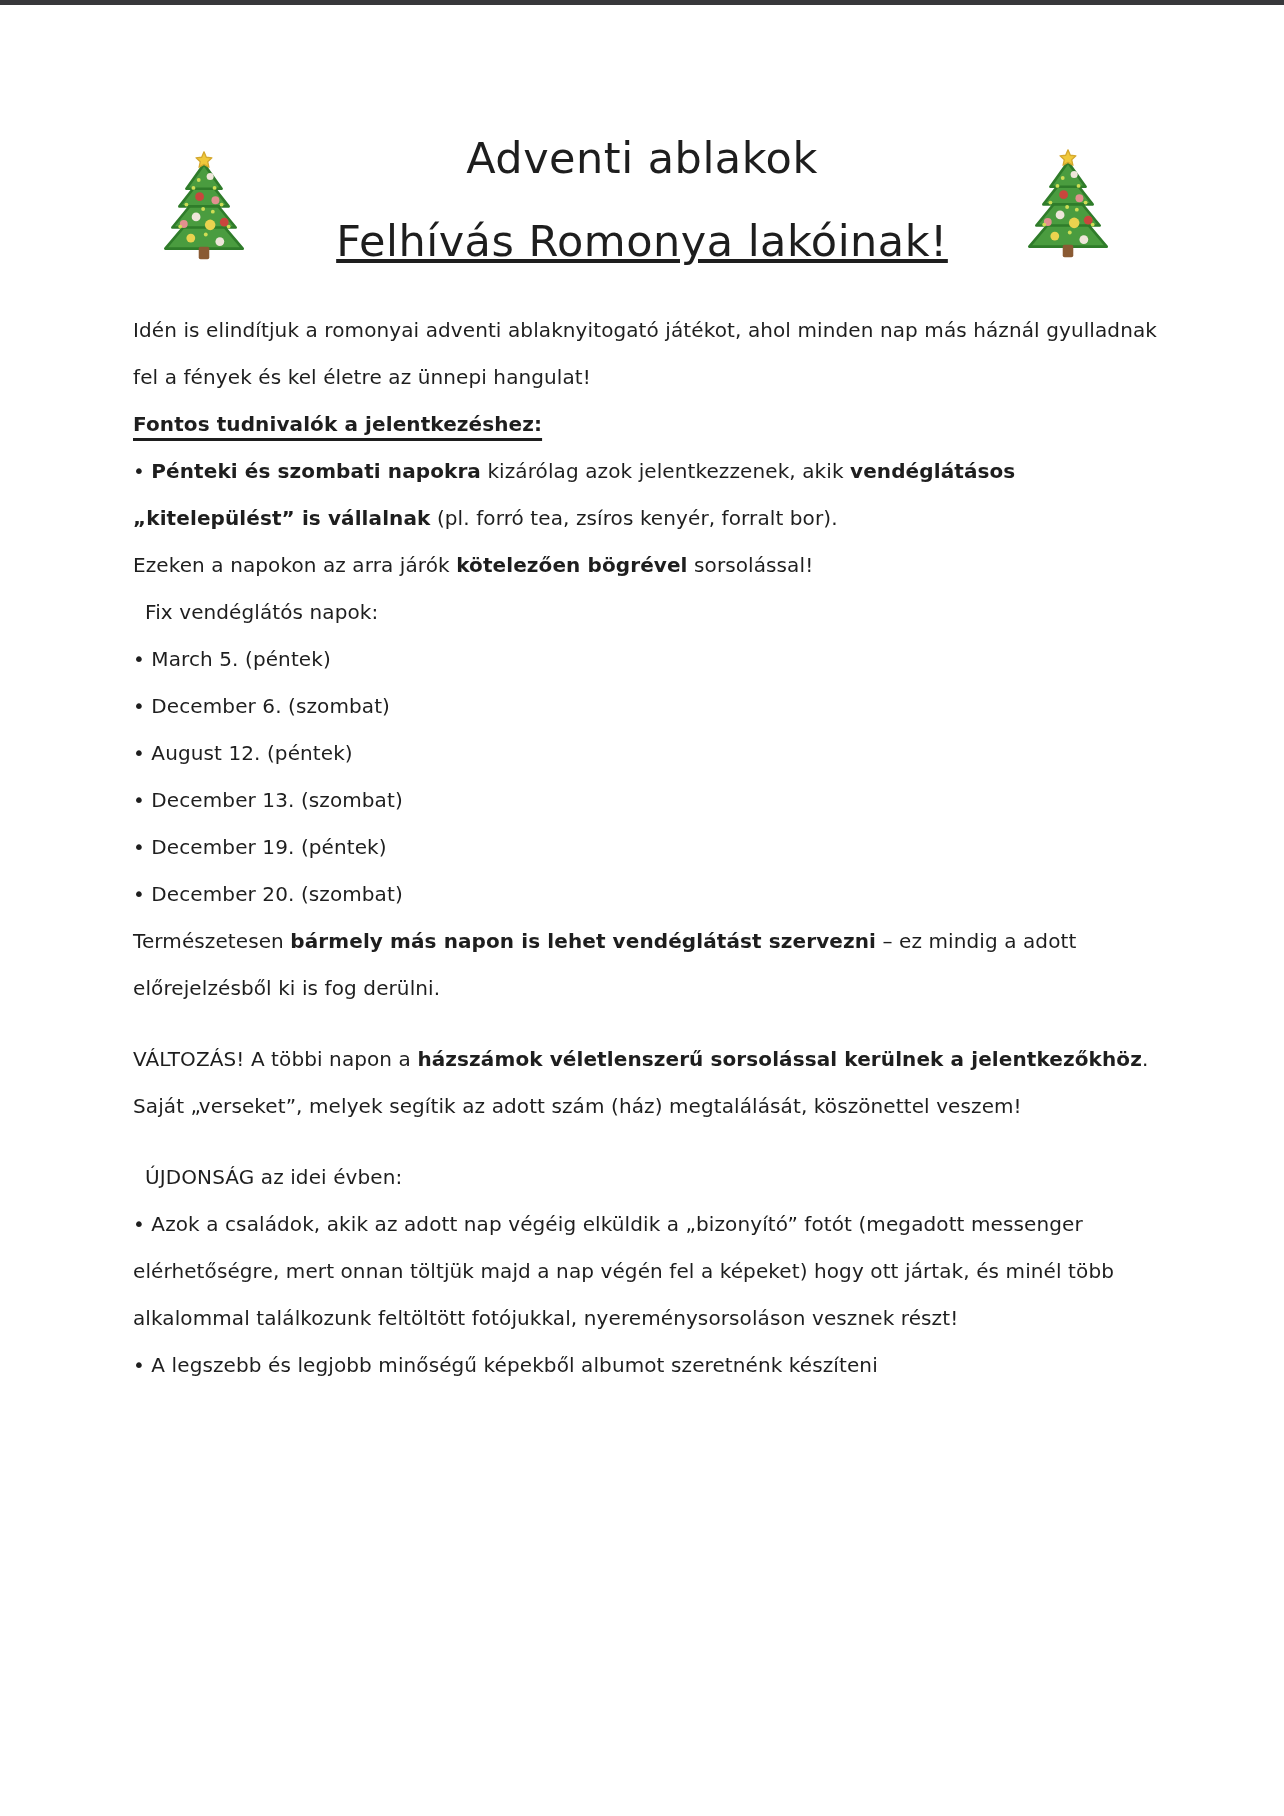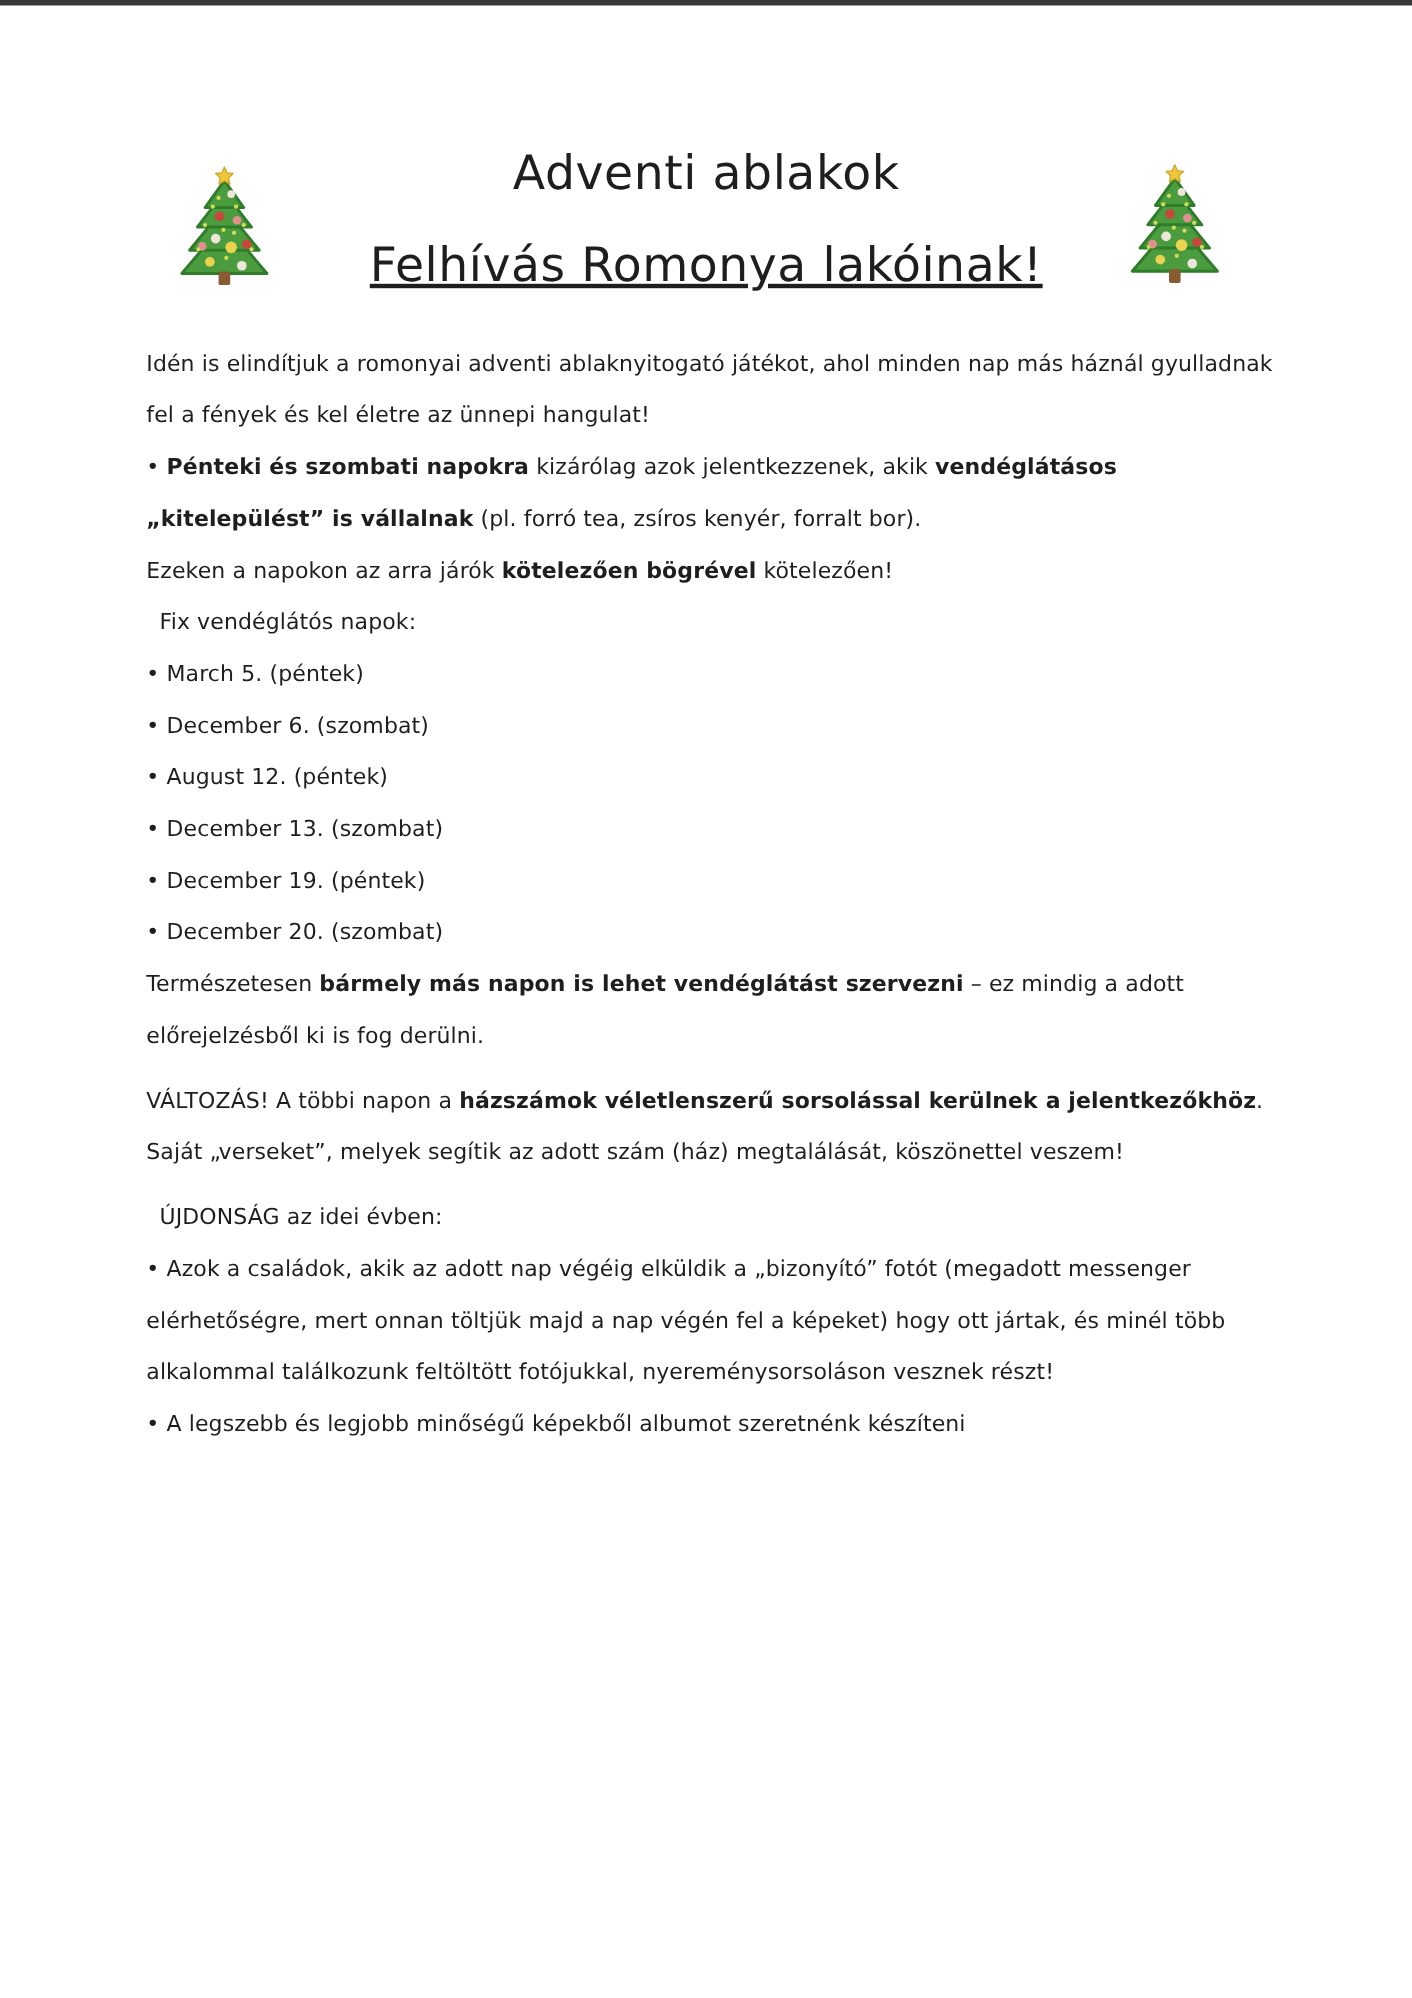--- a/index.html
+++ b/index.html
@@ -41,21 +41,21 @@
   .title    { font-size: 43px; line-height: 52px; }
   .subtitle { font-size: 43px; line-height: 52px; margin-top: 31px; text-decoration: underline; }
   .content {
     margin: 40px 110px 0 133px;
     width: 1040px;
     font-size: 20px;
     line-height: 47px;
     letter-spacing: 0.1px;
   }
   .para { margin: 0; }
-  .para.gap { margin-top: 12px; }
+  .para.gap { margin-top: 24px; }
   .para.indent { padding-left: 12px; }
   .bold { font-weight: 700; }
   .underline {
     text-decoration: underline;
     text-decoration-thickness: 2.5px;
     text-underline-offset: 7px;
   }
   .defs-hidden { position: absolute; width: 0; height: 0; overflow: hidden; }
 </style>
 </head>
@@ -105,22 +105,23 @@
     <use href="#xmas-tree"></use>
   </svg>
 
   <div class="header">
     <h1 class="title">Adventi ablakok</h1>
     <h2 class="subtitle">Felhívás Romonya lakóinak!</h2>
   </div>
 
   <div class="content">
       <p class="para"><span class="">Idén is elindítjuk a romonyai adventi ablaknyitogató játékot, ahol minden nap más háznál gyulladnak fel a fények és kel életre az ünnepi hangulat!</span></p>
+      <p class="para"><span class="bold underline">Fontos tudnivalók a jelentkezéshez:</span></p>
       <p class="para"><span class="">• </span><span class="bold">Pénteki és szombati napokra</span><span class=""> kizárólag azok jelentkezzenek, akik </span><span class="bold">vendéglátásos „kitelepülést” is vállalnak</span><span class=""> (pl. forró tea, zsíros kenyér, forralt bor).</span></p>
-      <p class="para"><span class="">Ezeken a napokon az arra járók </span><span class="bold">kötelezően bögrével</span><span class=""> kötelezően!</span></p>
+      <p class="para"><span class="">Ezeken a napokon az arra járók </span><span class="bold">kötelezően bögrével</span><span class=""> sorsolással!</span></p>
       <p class="para indent"><span class="">Fix vendéglátós napok:</span></p>
       <p class="para"><span class="">• March 5. (péntek)</span></p>
       <p class="para"><span class="">• December 6. (szombat)</span></p>
       <p class="para"><span class="">• August 12. (péntek)</span></p>
       <p class="para"><span class="">• December 13. (szombat)</span></p>
       <p class="para"><span class="">• December 19. (péntek)</span></p>
       <p class="para"><span class="">• December 20. (szombat)</span></p>
       <p class="para"><span class="">Természetesen </span><span class="bold">bármely más napon is lehet vendéglátást szervezni</span><span class=""> – ez mindig a adott előrejelzésből ki is fog derülni.</span></p>
       <p class="para gap"><span class="">VÁLTOZÁS! A többi napon a </span><span class="bold">házszámok véletlenszerű sorsolással kerülnek a jelentkezőkhöz</span><span class="">. Saját „verseket”, melyek segítik az adott szám (ház) megtalálását, köszönettel veszem!</span></p>
       <p class="para gap indent"><span class="">ÚJDONSÁG az idei évben:</span></p>

